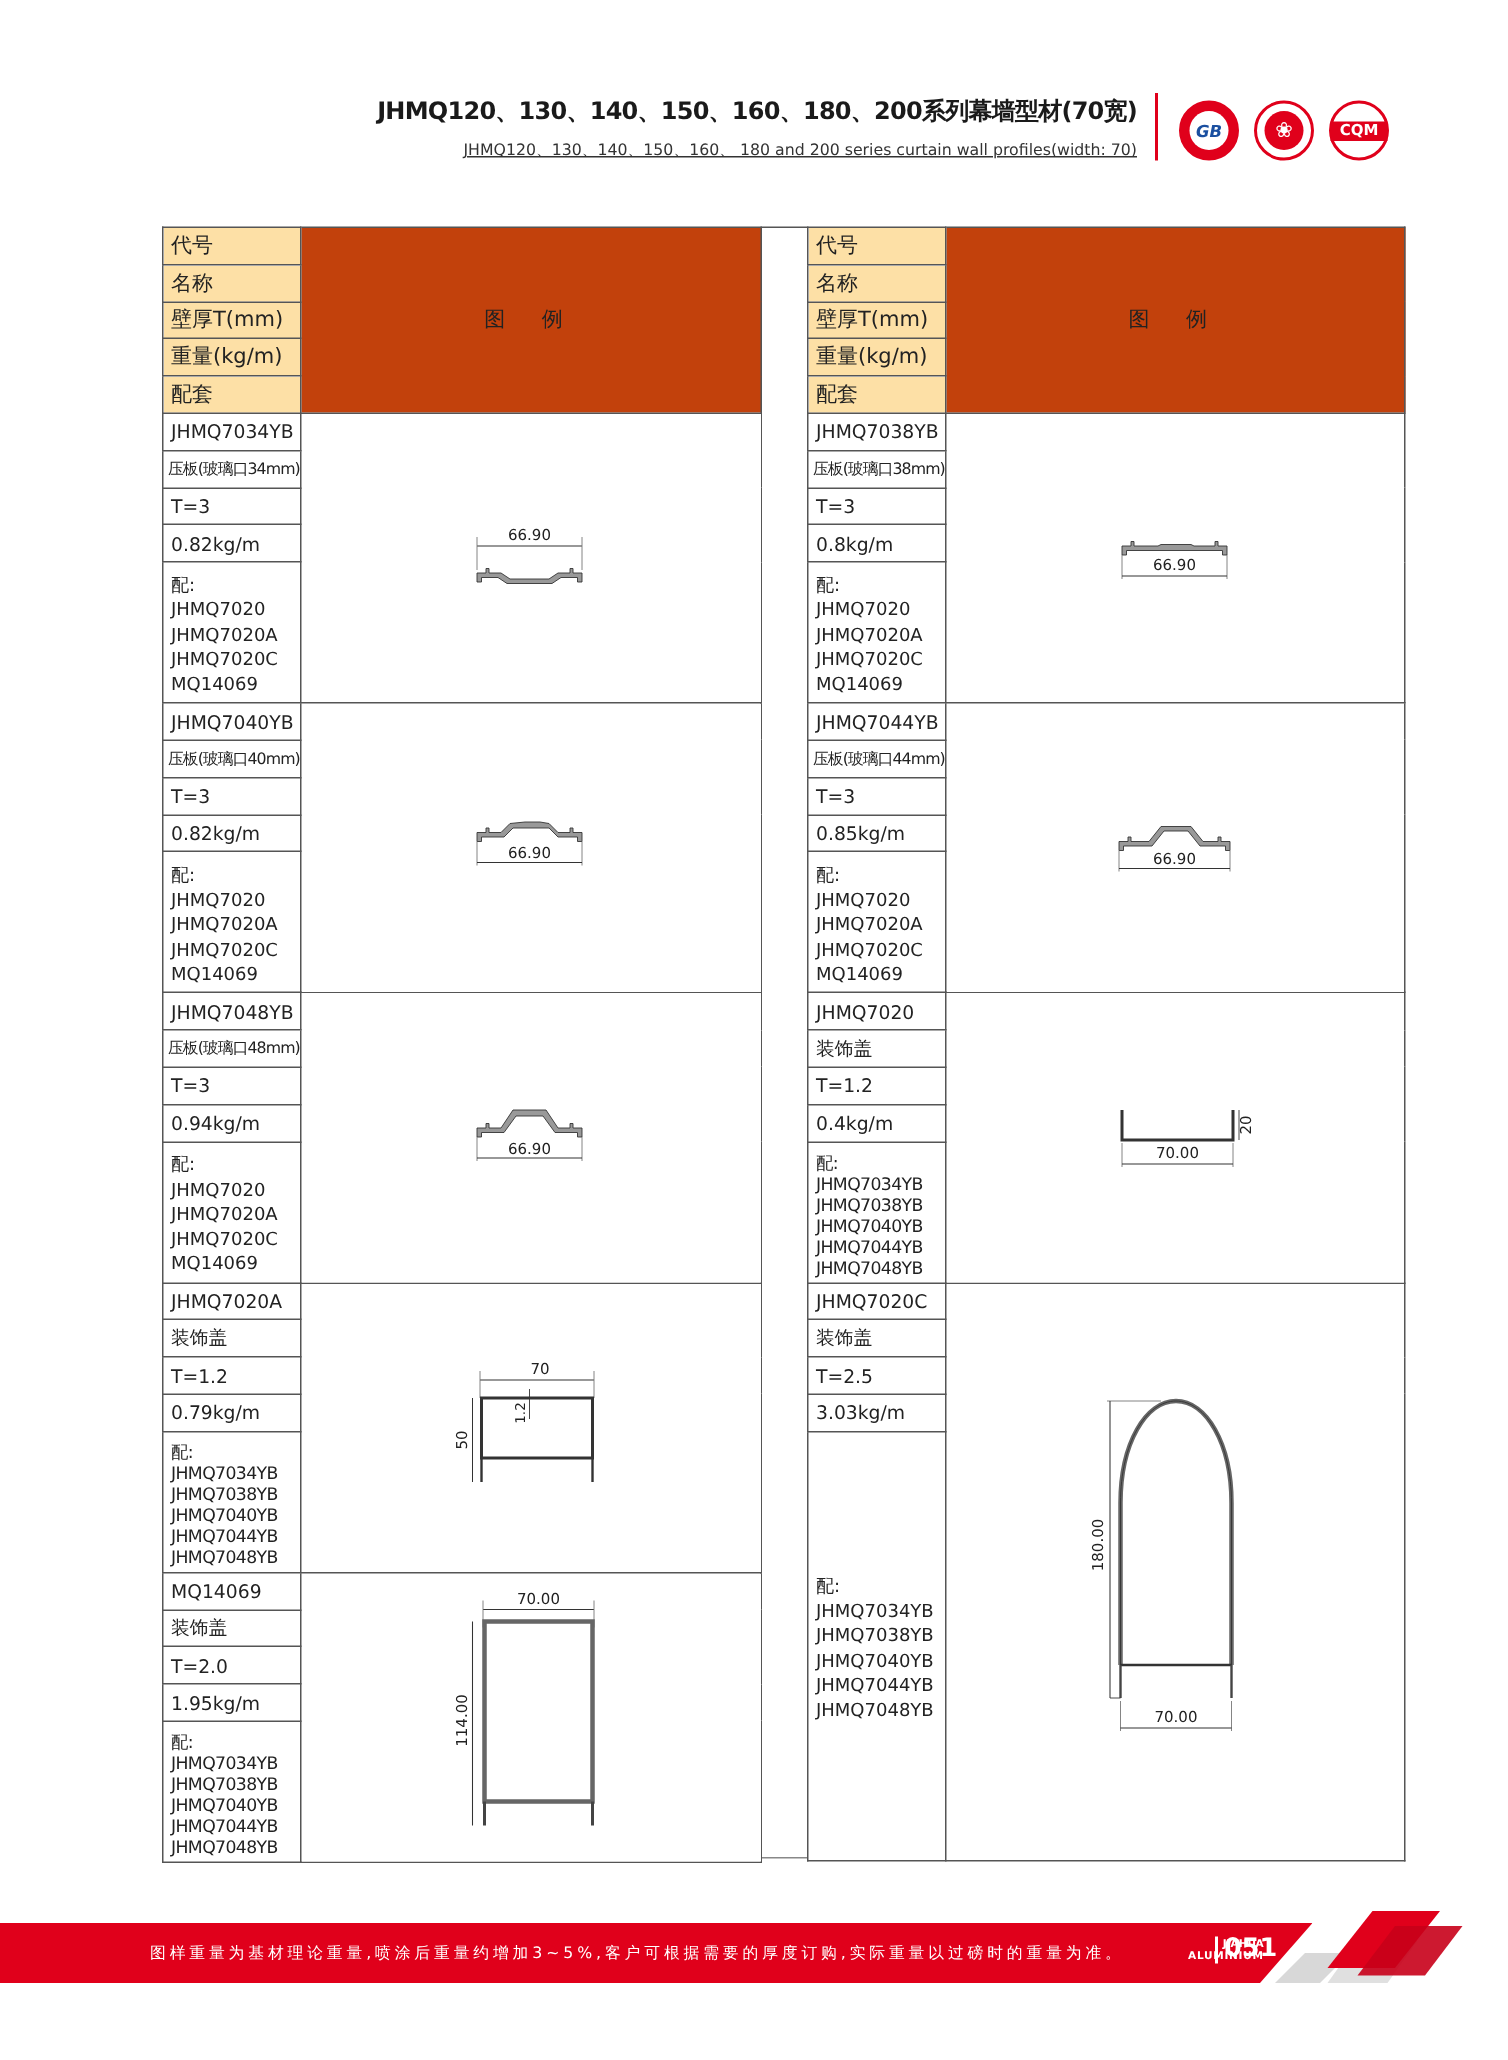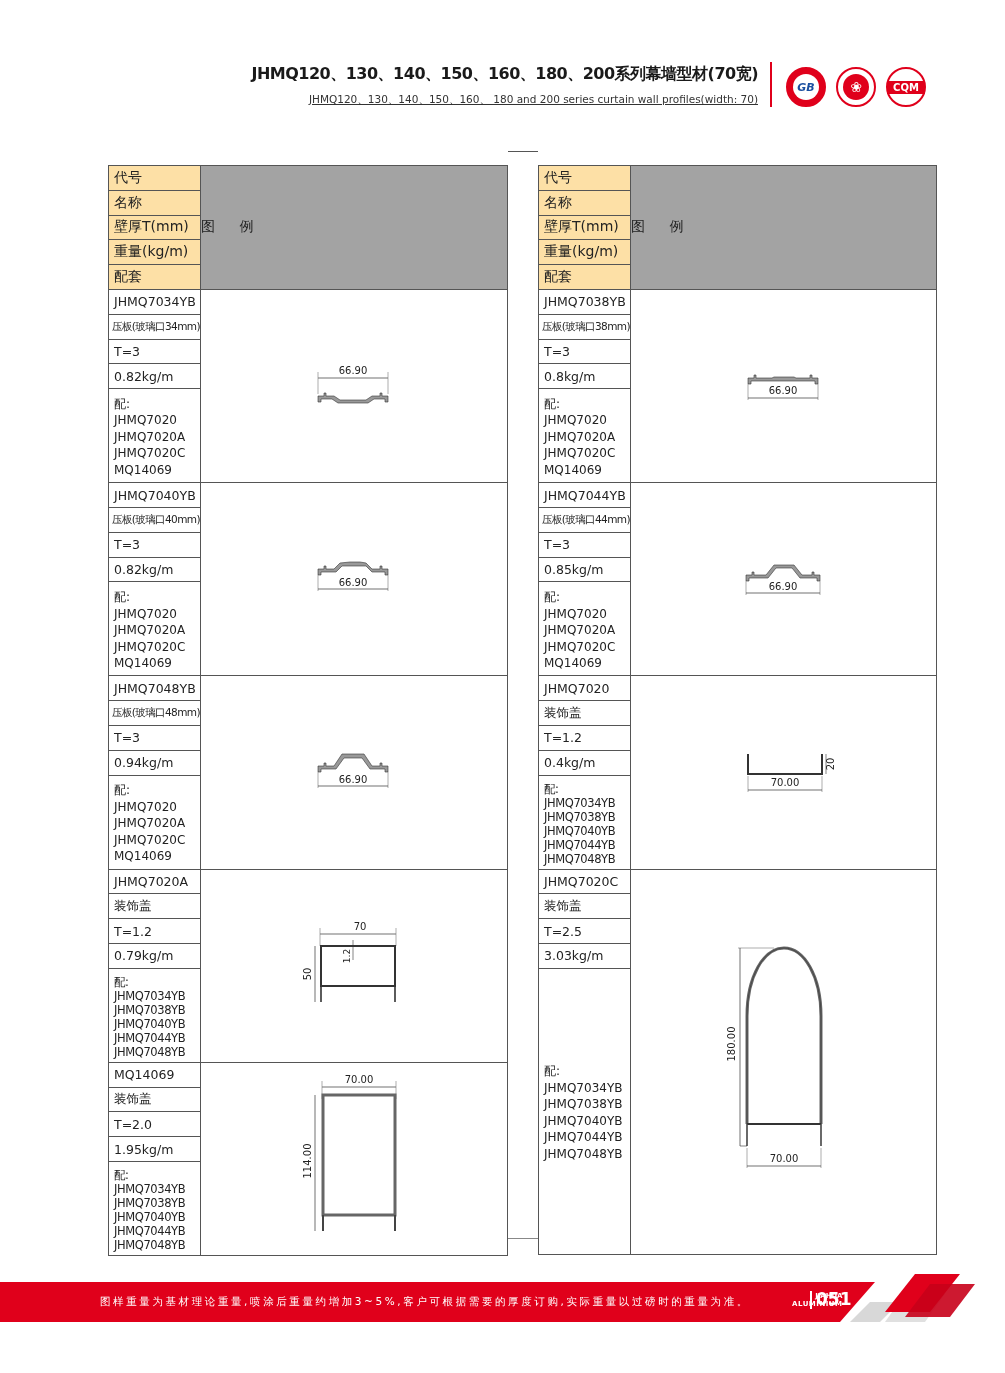--- a/index.html
+++ b/index.html
@@ -11,27 +11,27 @@
   .subtitle { position: absolute; right: 247px; top: 31px; font-size: 10.5px; color: #333; white-space: nowrap; text-decoration: underline; }
   .hdr-divider { position: absolute; left: 770px; top: 0px; width: 2px; height: 45px; background: #e0001b; }
   .logo { position: absolute; top: 5px; width: 40px; height: 40px; border-radius: 50%; border: 3px solid #e0001b; display: flex; align-items: center; justify-content: center; font-size: 10px; font-weight: bold; color: #e0001b; background: #fff; }
   .logo.l1 { left: 786px; background: #e0001b; color: #fff; }
   .logo.l1 .inner { width: 26px; height: 26px; border-radius: 50%; background: #fff; color: #1a4fa0; display:flex; align-items:center; justify-content:center; font-size: 11px; font-style: italic;}
   .logo.l2 { left: 836px; border-width: 2px; }
   .logo.l2 .inner { width: 26px; height: 26px; border-radius: 50%; background: #e0001b; color: #fff; font-size: 14px; display:flex; align-items:center; justify-content:center;}
   .logo.l3 { left: 886px; border-width: 2px; font-size: 12px; }
   .logo.l3 .inner { background: #e0001b; color: #fff; padding: 1px 6px; font-size: 10px; font-weight: bold; }
 
-  table.spec { position: absolute; top: 165px; border-collapse: collapse; table-layout: fixed; font-size: 12.5px; }
+  table.spec { position: absolute; top: 151px; border-collapse: collapse; table-layout: fixed; font-size: 12.5px; }
   table.spec td { border: 1px solid #555; vertical-align: middle; }
   table.left { left: 108px; width: 400px; }
   table.right { left: 538px; width: 399px; }
   td.lab { width: 92px; padding: 0 5px; height: 24.8px; white-space: nowrap; overflow: hidden; }
   td.hdr { background: #fde0a6; font-size: 14px; }
-  td.hdr-fig { background: #a3a3a3; font-size: 14px; letter-spacing: 10px; }
+  td.hdr-fig { background: #c2410c; text-align: center; font-size: 14px; letter-spacing: 10px; }
   td.fig { background: #fff; text-align: center; position: relative; }
   td.fit { height: 94px; font-size: 12px; line-height: 16.5px; vertical-align: top; padding-top: 3px; }
   td.fit.tight { font-size: 11.5px; line-height: 14px; letter-spacing: -0.4px; }
   td.small { font-size: 10.5px; letter-spacing: -0.6px; padding: 0 3px; }
   .fit-line { display: block; }
   svg.draw { display: block; margin: 0 auto; }
   svg text { font-family: "DejaVu Sans", "Liberation Sans", sans-serif; fill: #222; }
 
   .gap-col { position: absolute; top: 151px; left: 508px; width: 30px; height: 1088px; border-top: 1px solid #555; border-bottom: 1px solid #888; }
 

